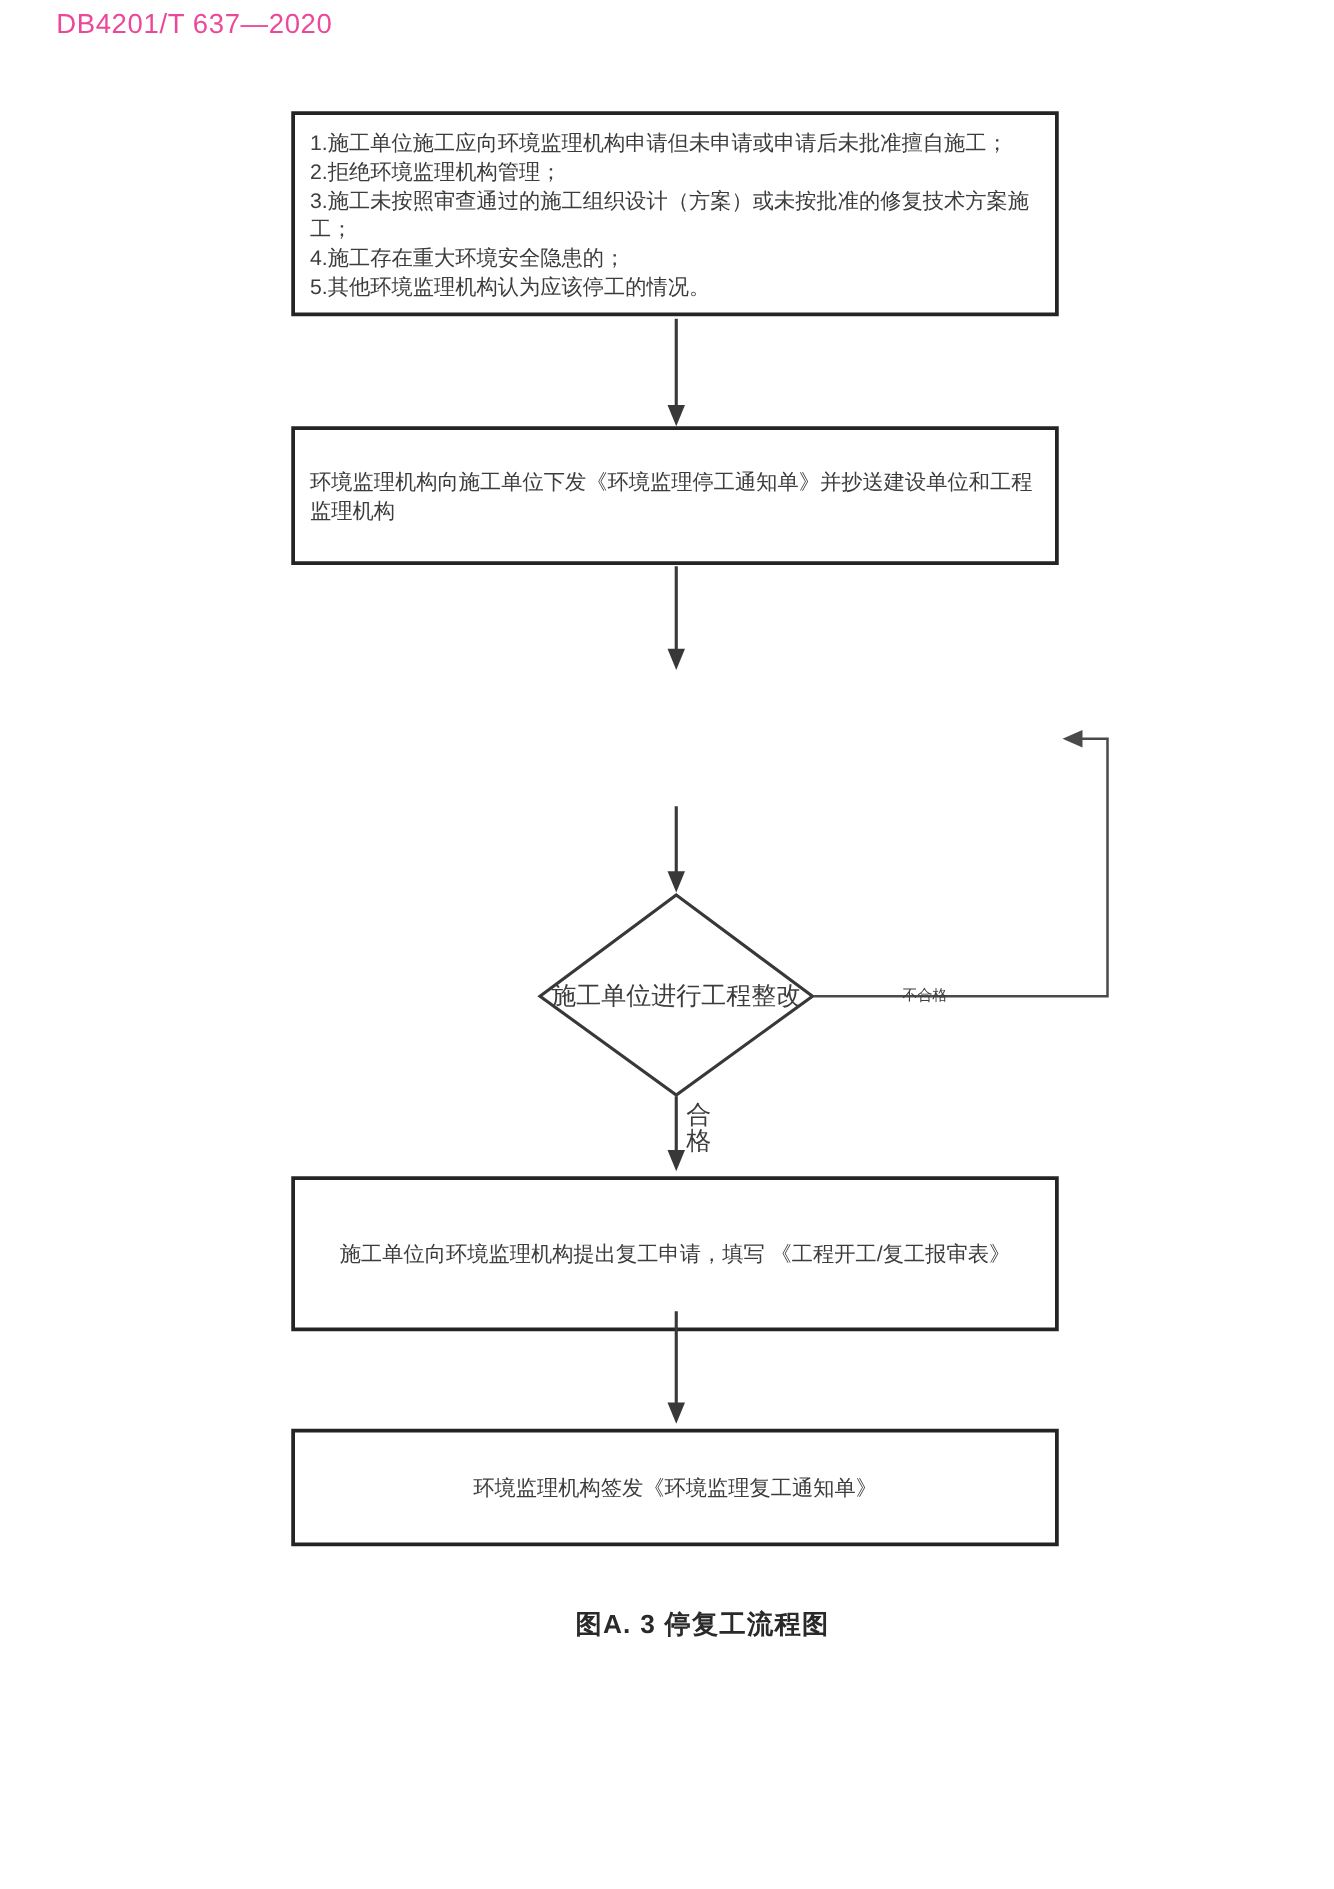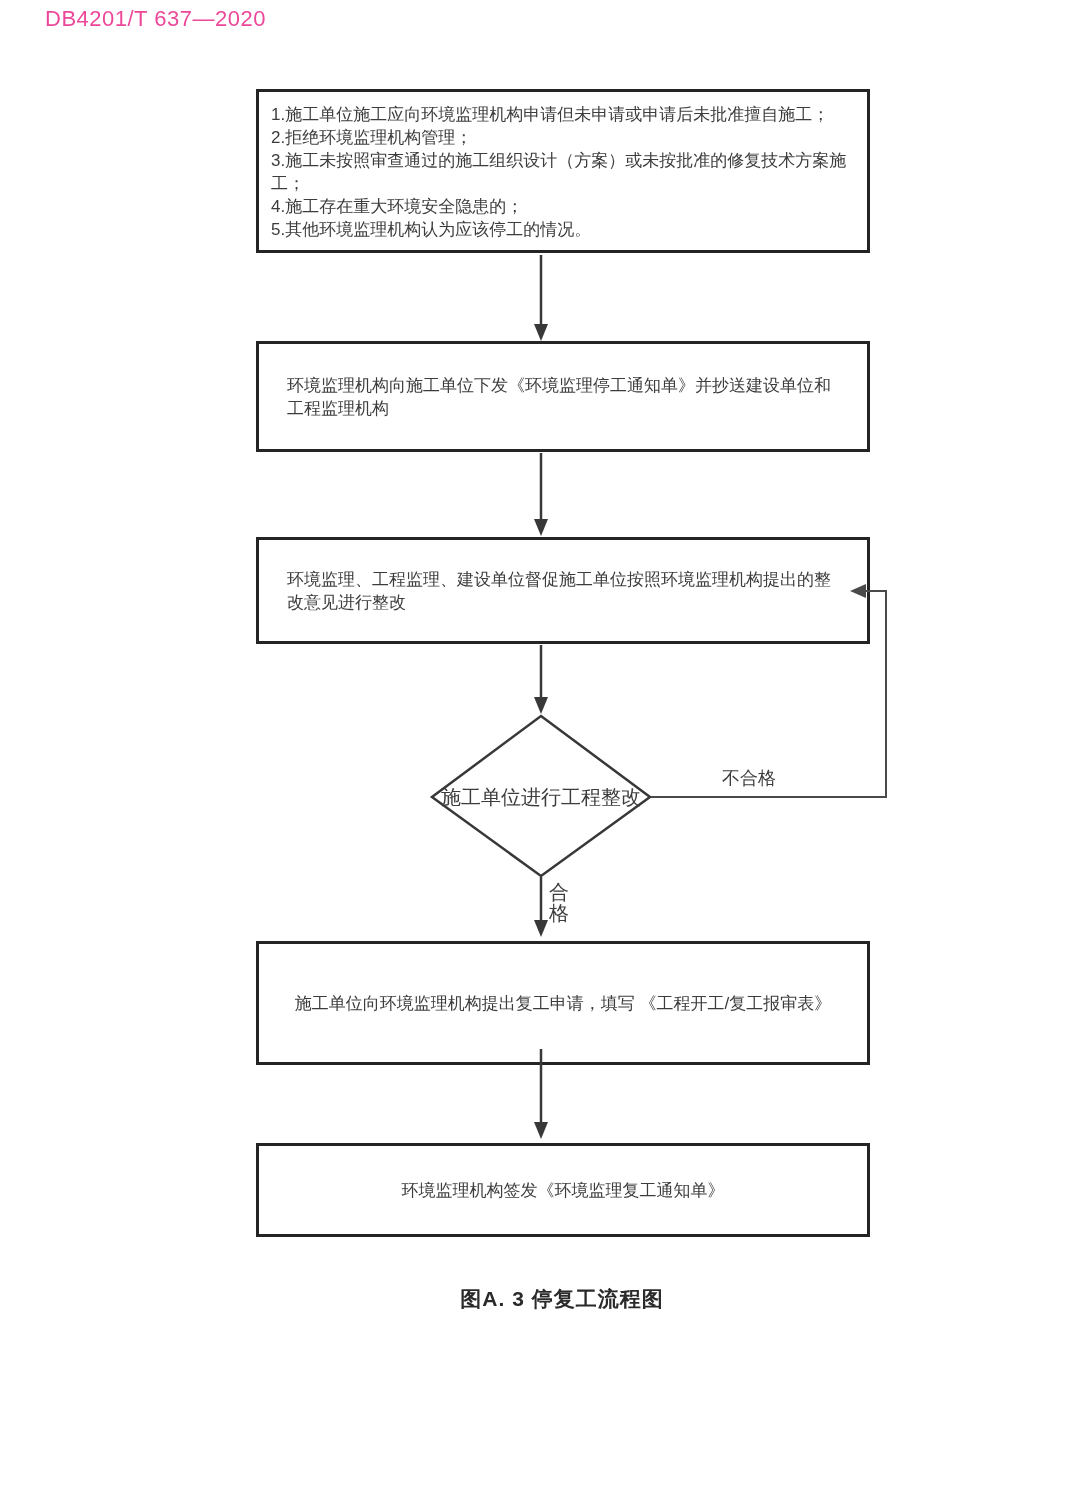--- a/index.html
+++ b/index.html
@@ -26,23 +26,22 @@
     width: 614px;
     border: 3px solid #242424;
     background: #ffffff;
     box-sizing: border-box;
     font-size: 17px;
     line-height: 23px;
     color: #3c3c3c;
     display: flex;
     flex-direction: column;
     justify-content: center;
-    margin-left: 23px;
   }
-  .fc-box .inner { padding: 0 28px; }
+  .fc-box .inner { padding: 0 12px; }
   .box-stop-conditions { top: 89px;  height: 164px; justify-content: flex-start; }
   .box-stop-conditions .inner { padding: 11px 12px 0 12px; }
   .box-issue-notice    { top: 341px; height: 111px; }
   .box-supervise       { top: 537px; height: 107px; }
   .box-resume-apply    { top: 941px; height: 124px; text-align: center; }
   .box-resume-notice   { top: 1143px; height: 94px; text-align: center; }
   .connector-layer {
     position: absolute;
     left: 0; top: 0;
     pointer-events: none;
@@ -53,22 +52,22 @@
     top: 787px;
     width: 200px;
     text-align: center;
     font-size: 20px;
     line-height: 20px;
     color: #3c3c3c;
   }
   .fail-label {
     position: absolute;
     left: 722px;
-    top: 766px;
-    font-size: 18px;
+    top: 788px;
+    font-size: 12px;
     color: #3c3c3c;
   }
   .pass-label {
     position: absolute;
     left: 549px;
     top: 882px;
     width: 20px;
     font-size: 20px;
     line-height: 21px;
     word-break: break-all;
@@ -100,23 +99,20 @@
       <div>3.施工未按照审查通过的施工组织设计（方案）或未按批准的修复技术方案施工；</div>
       <div>4.施工存在重大环境安全隐患的；</div>
       <div>5.其他环境监理机构认为应该停工的情况。</div>
     </div>
   </div>
 
   <div class="fc-box box-issue-notice">
     <div class="inner">环境监理机构向施工单位下发《环境监理停工通知单》并抄送建设单位和工程监理机构</div>
   </div>
 
-  <div class="fc-box box-supervise">
-    <div class="inner">环境监理、工程监理、建设单位督促施工单位按照环境监理机构提出的整改意见进行整改</div>
-  </div>
 
   <div class="fc-box box-resume-apply">
     <div class="inner">施工单位向环境监理机构提出复工申请，填写 《工程开工/复工报审表》</div>
   </div>
 
   <div class="fc-box box-resume-notice">
     <div class="inner">环境监理机构签发《环境监理复工通知单》</div>
   </div>
 
   <svg class="connector-layer" width="1067" height="1511">

